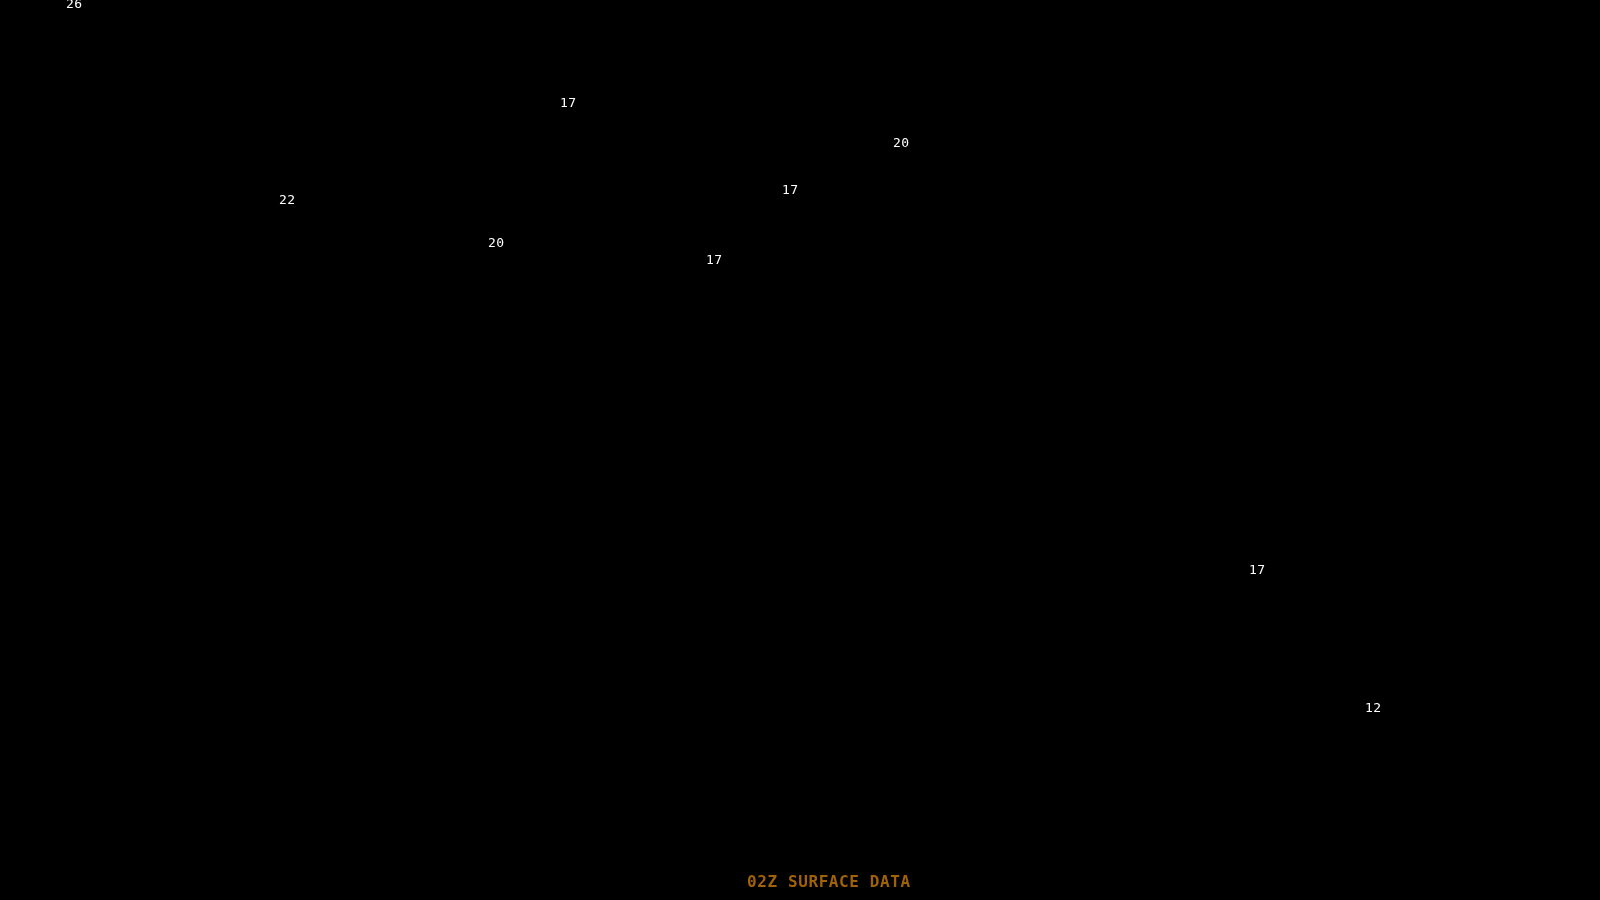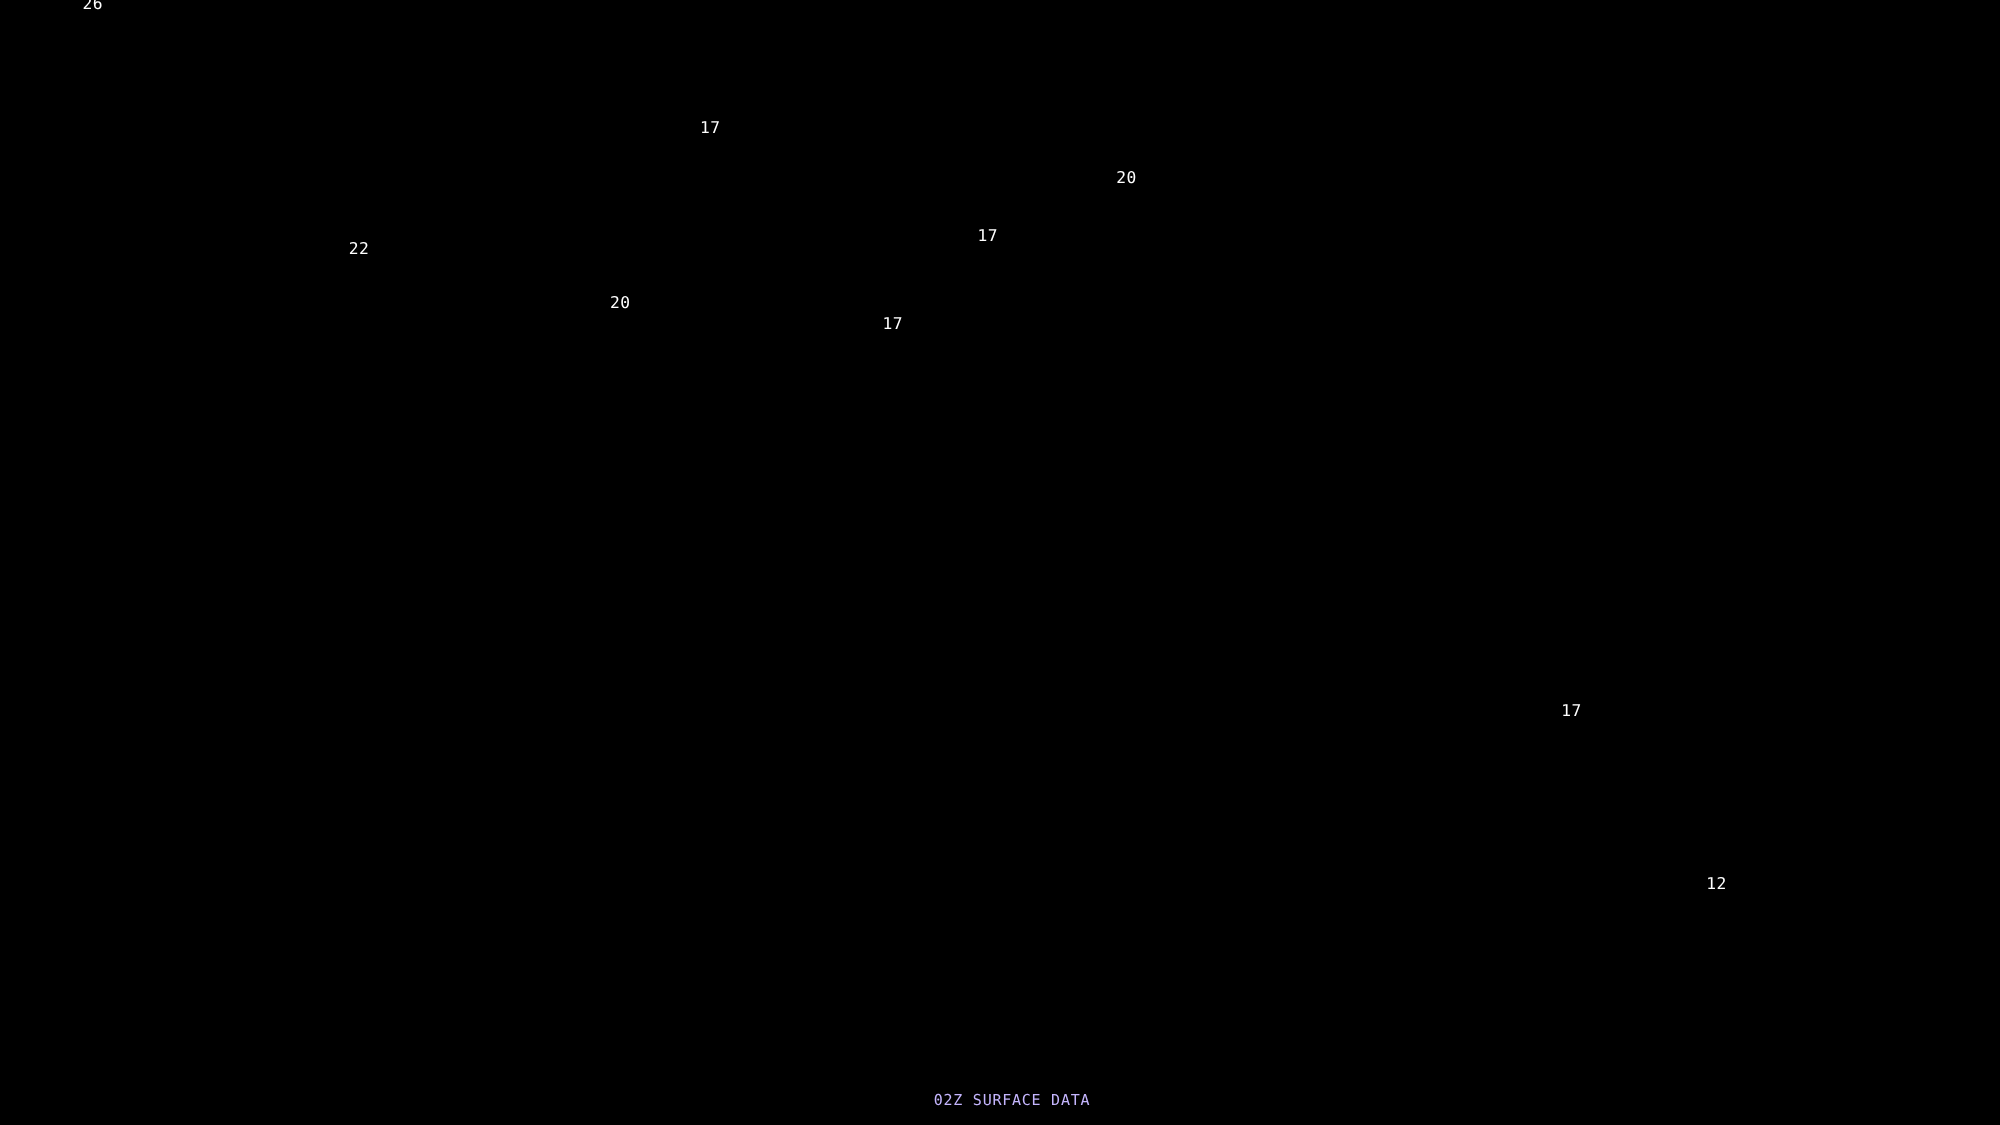--- a/index.html
+++ b/index.html
@@ -19,23 +19,23 @@
   .station-label {
     position: absolute;
     color: #ffffff;
     font-size: 13px;
     line-height: 1;
     white-space: pre;
     letter-spacing: 0.4px;
   }
   .map-caption {
     position: absolute;
-    color: #c4b5fd;
-    font-size: 12px;
-    font-weight: normal;
+    color: #a16207;
+    font-size: 16px;
+    font-weight: bold;
     line-height: 1;
     white-space: pre;
     letter-spacing: 0.6px;
   }
 </style>
 </head>
 <body>
 
 <div id="screen">
   <div id="stations">

